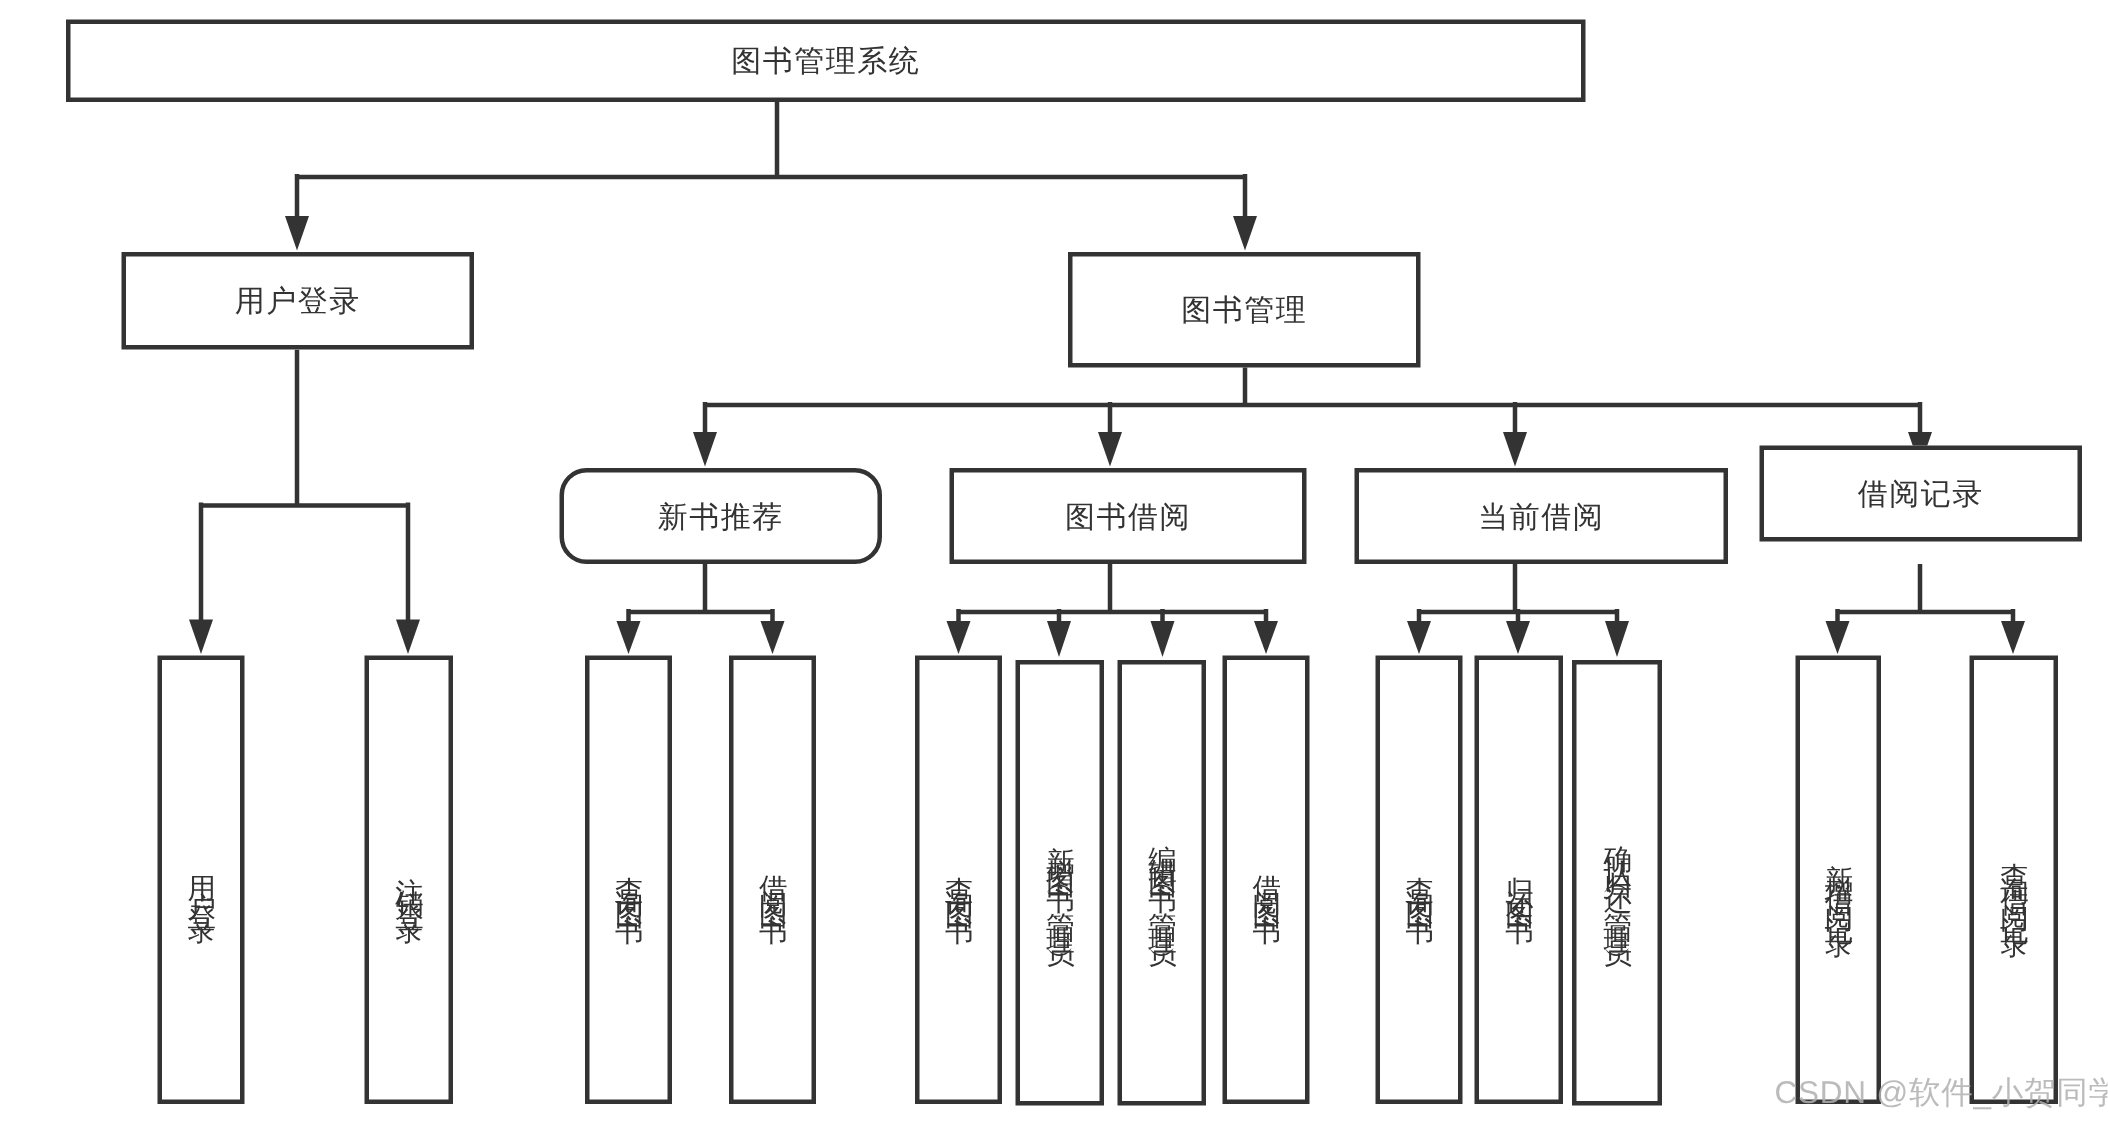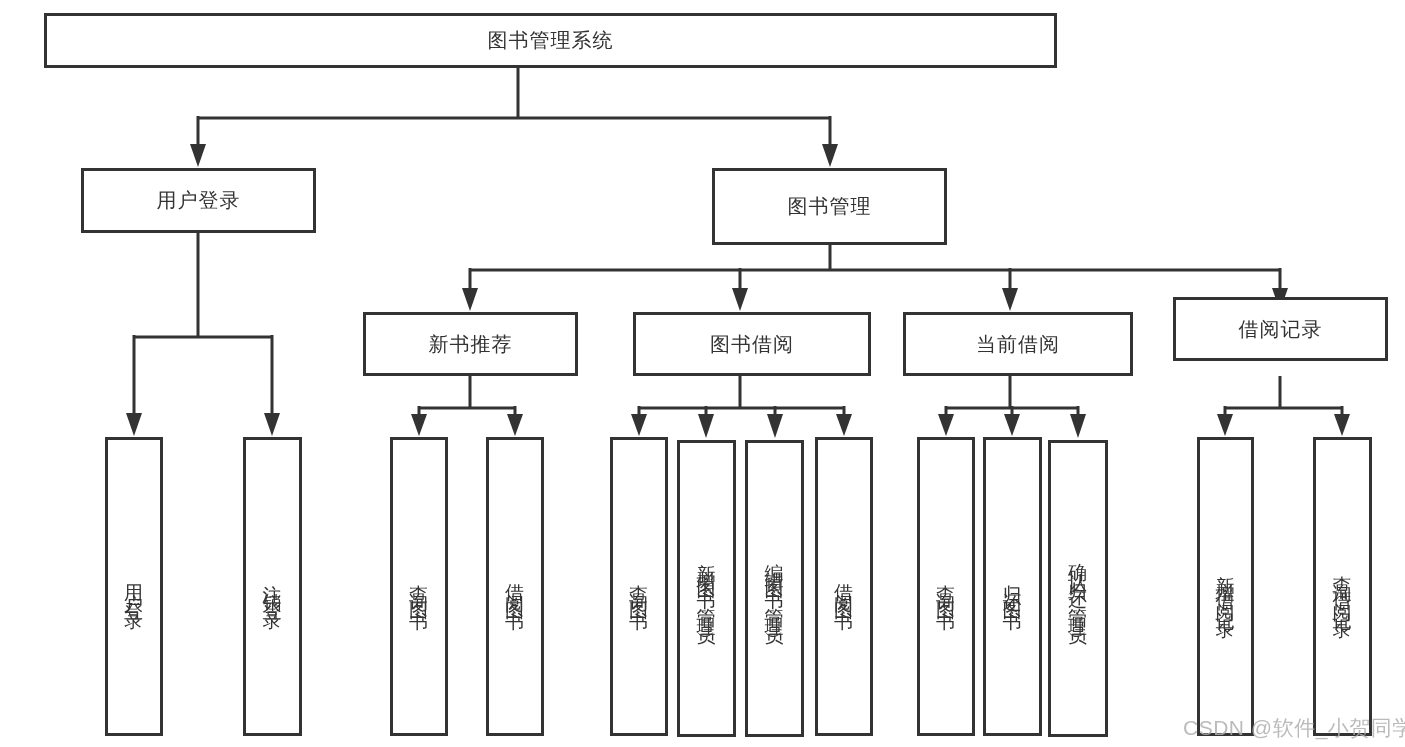--- a/index.html
+++ b/index.html
@@ -91,23 +91,23 @@
       <polygon class="arrow" points="1217,414 1233,414 1225,436"></polygon>
       <polygon class="arrow" points="1334,414 1350,414 1342,436"></polygon>
     </g>
   </svg>
 
   <div class="node" style="left:12px;top:13px;width:1013px;height:55px;margin-left:32px;">图书管理系统</div>
 
   <div class="node" style="left:81px;top:168px;width:235px;height:65px;">用户登录</div>
   <div class="node" style="left:712px;top:168px;width:235px;height:77px;">图书管理</div>
 
-  <div class="node" style="left:363px;top:312px;width:215px;height:64px;">新书推荐</div>
+  <div class="node" style="left:373px;top:312px;width:215px;height:64px;border-radius:18px;">新书推荐</div>
   <div class="node" style="left:633px;top:312px;width:238px;height:64px;">图书借阅</div>
-  <div class="node" style="left:903px;top:312px;width:230px;height:64px;">当前借阅</div>
+  <div class="node" style="left:903px;top:312px;width:249px;height:64px;">当前借阅</div>
   <div class="node" style="left:1173px;top:297px;width:215px;height:64px;">借阅记录</div>
 
   <div class="leaf" style="left:105px;top:437px;width:58px;height:299px;">
     <span>用户登录</span>
     </div>
   <div class="leaf" style="left:243px;top:437px;width:59px;height:299px;">
     <span>注销登录</span>
     </div>
 
   <div class="leaf" style="left:390px;top:437px;width:58px;height:299px;">

